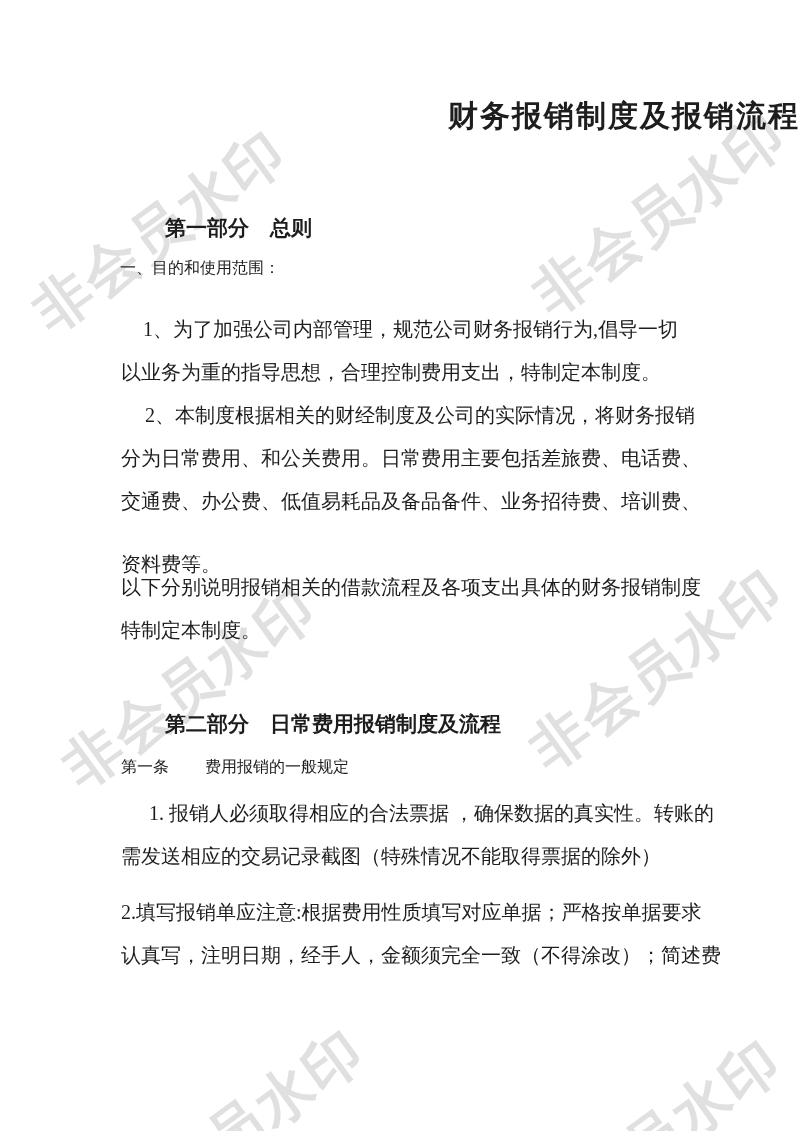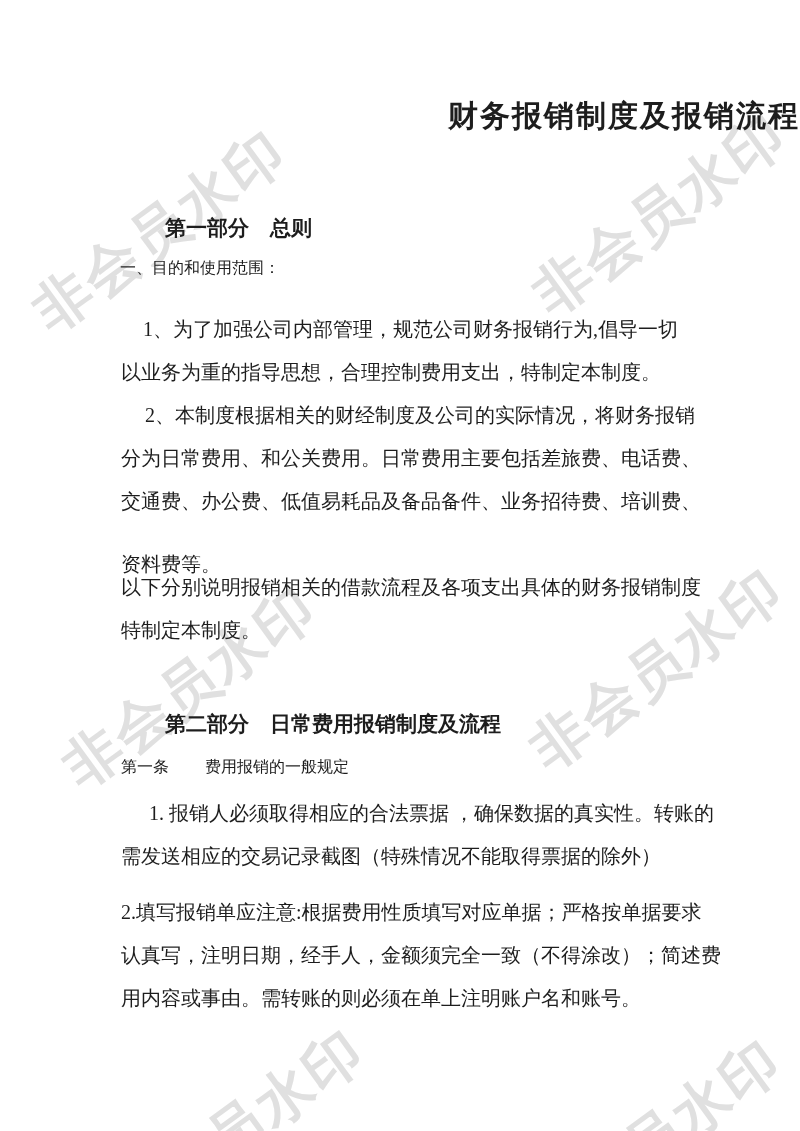--- a/index.html
+++ b/index.html
@@ -73,16 +73,15 @@
 
     <div class="line sec-heading" style="left:121px; top:757px;">
       <span>第一条</span><span class="article-title-span">费用报销的一般规定</span>
     </div>
 
     <div class="line" style="left:121px; top:800px;margin-left:28px;">1. 报销人必须取得相应的合法票据 ，确保数据的真实性。转账的</div>
     <div class="line" style="left:121px; top:843px;">需发送相应的交易记录截图（特殊情况不能取得票据的除外）</div>
 
     <div class="line" style="left:121px; top:899px;">2.填写报销单应注意:根据费用性质填写对应单据；严格按单据要求</div>
     <div class="line" style="left:121px; top:942px;">认真写，注明日期，经手人，金额须完全一致（不得涂改）；简述费</div>
-    <div class="line" style="left:121px; top:985px;">用内容或事由。需转账的则必须在单上注明账户名和账号。</div>
 
   </div>
 </div>
 
 </body></html>

